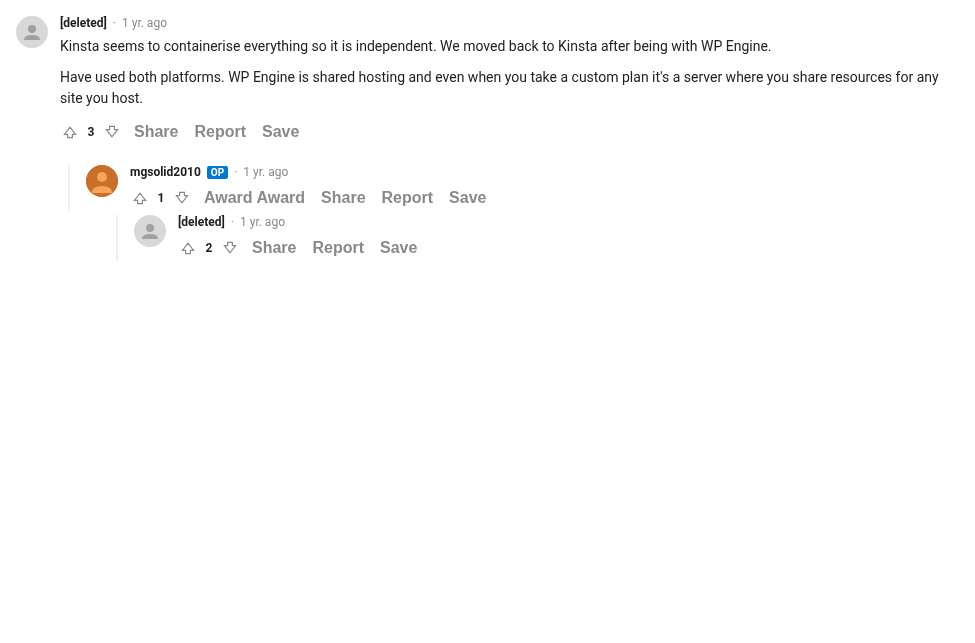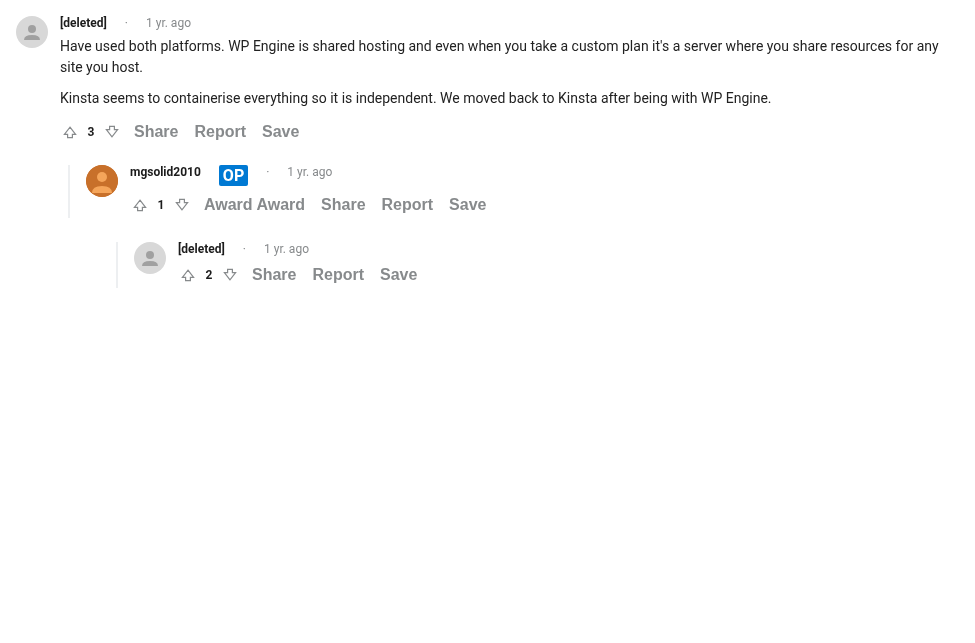--- a/index.html
+++ b/index.html
@@ -24,21 +24,21 @@
 
     .comment {
       display: flex;
       gap: 12px;
       margin-bottom: 20px;
     }
 
     .comment-nested {
       display: flex;
       gap: 12px;
-      margin-bottom: 24px;
+      margin-bottom: 4px;
       margin-left: 52px;
       padding-left: 16px;
       border-left: 2px solid #edeff1;
     }
 
     .comment-nested-2 {
       display: flex;
       gap: 12px;
       margin-bottom: 20px;
       margin-left: 100px;
@@ -76,37 +76,37 @@
       width: 32px;
       height: 32px;
     }
 
     .comment-body {
       flex: 1;
     }
 
     .comment-meta {
       display: flex;
-      align-items: flex-start;
-      gap: 18px;
+      align-items: flex-end;
+      gap: 6px;
       margin-bottom: 6px;
       font-size: 12px;
       color: #878a8c;
     }
 
     .comment-author {
       font-weight: 700;
       font-size: 12px;
       color: #1c1c1c;
     }
 
     .op-badge {
       background: #0079d3;
       color: #ffffff;
-      font-size: 16px;
+      font-size: 10px;
       font-weight: 700;
       padding: 1px 4px;
       border-radius: 2px;
     }
 
     .comment-text {
       font-size: 14px;
       line-height: 1.5;
       color: #222222;
       margin-bottom: 10px;
@@ -178,22 +178,22 @@
         <path d="M2 18 Q2 13 10 13 Q18 13 18 18" fill="#a0a0a0"></path>
       </svg>
     </div>
     <div class="comment-body">
       <div class="comment-meta">
         <span class="comment-author">[deleted]</span>
         <span class="dot-separator">·</span>
         <span>1 yr. ago</span>
       </div>
       <div class="comment-text">
+        <p>Kinsta seems to containerise everything so it is independent. We moved back to Kinsta after being with WP Engine.</p>
         <p>Have used both platforms. WP Engine is shared hosting and even when you take a custom plan it's a server where you share resources for any site you host.</p>
-        <p>Kinsta seems to containerise everything so it is independent. We moved back to Kinsta after being with WP Engine.</p>
       </div>
       <div class="comment-actions">
         <div class="vote-buttons">
           <button class="vote-btn">
             <svg class="upvote-arrow" viewBox="0 0 20 20" fill="none" xmlns="http://www.w3.org/2000/svg">
               <path d="M10 4 L17 13 H13 V17 H7 V13 H3 Z" stroke="#878a8c" stroke-width="1.5" fill="none"></path>
             </svg>
           </button>
           <span class="vote-count">3</span>
           <button class="vote-btn">

